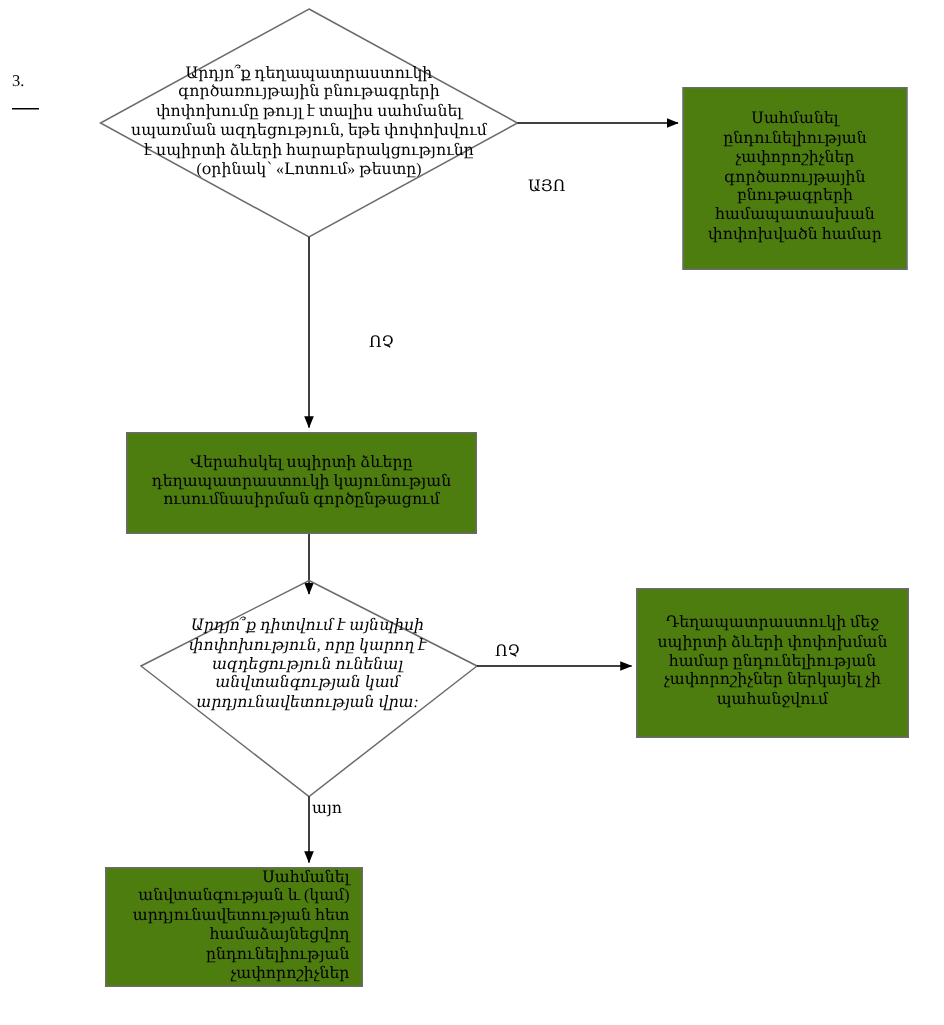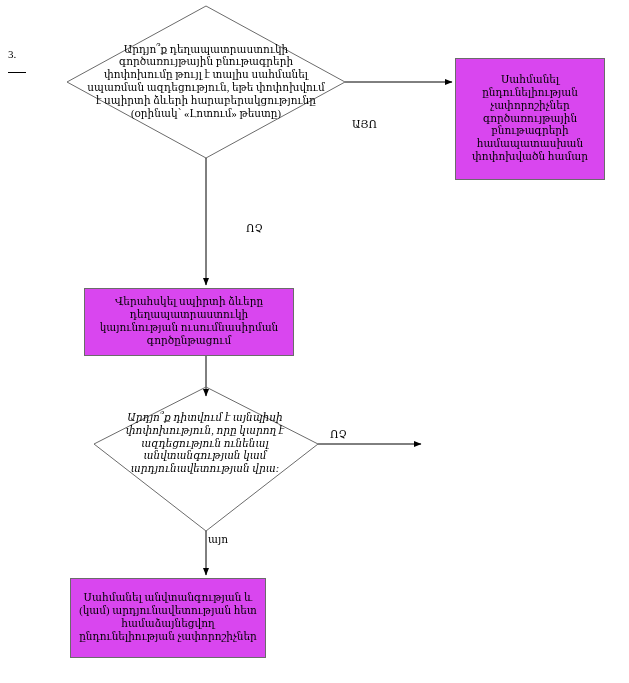--- a/index.html
+++ b/index.html
@@ -30,21 +30,21 @@
     position: absolute;
     box-sizing: border-box;
     display: flex;
     align-items: center;
     justify-content: center;
     text-align: center;
     line-height: 1.22;
   }
   .box {
     border: 1px solid #6b6b6b;
-    background: #d946ef;
+    background: #4d7c0f;
     padding: 6px 8px;
   }
   .diamond-text {
     background: transparent;
     border: none;
     padding: 0 4px;
   }
   .edge-label {
     position: absolute;
     background: transparent;
@@ -68,30 +68,31 @@
     left: 110px; top: 398px; width: 190px; height: 92px;
     font-size: 10.5px;
     font-style: italic;
   }
 
   #box-yes-1 {
     left: 455px; top: 58px; width: 150px; height: 122px;
     font-size: 10.5px;
   }
   #box-verify {
-    left: 84px; top: 288px; width: 210px; height: 68px;
+    left: 84px; top: 288px; width: 234px; height: 68px;
     font-size: 10.5px;
   }
   #box-no-2 {
     left: 424px; top: 392px; width: 182px; height: 100px;
     font-size: 10.5px;
   }
   #box-final {
-    left: 70px; top: 578px; width: 196px; height: 80px;
+    left: 70px; top: 578px; width: 172px; height: 80px;
     font-size: 10.5px;
+    text-align: right;
   }
 
   #label-yes-1 { left: 352px; top: 118px; width: 36px; font-size: 10.5px; }
   #label-no-1  { left: 246px; top: 222px; width: 30px; font-size: 10.5px; }
   #label-no-2  { left: 330px; top: 428px; width: 30px; font-size: 10.5px; }
   #label-yes-2 { left: 208px; top: 533px; width: 34px; font-size: 10.5px; }
 </style>
 </head>
 <body>
 
@@ -127,20 +128,21 @@
   </svg>
 
   <div class="node diamond-text" id="decision-1-text">Արդյո՞ք դեղապատրաստուկի գործառույթային բնութագրերի փոփոխումը թույլ է տալիս սահմանել սպառման ազդեցություն, եթե փոփոխվում է սպիրտի ձևերի հարաբերակցությունը (օրինակ՝ «Լոտում» թեստը)</div>
 
   <div class="node box" id="box-yes-1">Սահմանել ընդունելիության չափորոշիչներ գործառույթային բնութագրերի համապատասխան փոփոխվածն համար</div>
 
   <div class="node box" id="box-verify">Վերահսկել սպիրտի ձևերը դեղապատրաստուկի կայունության ուսումնասիրման գործընթացում</div>
 
   <div class="node diamond-text" id="decision-2-text">Արդյո՞ք դիտվում է այնպիսի փոփոխություն, որը կարող է ազդեցություն ունենալ անվտանգության կամ արդյունավետության վրա:</div>
 
+  <div class="node box" id="box-no-2">Դեղապատրաստուկի մեջ սպիրտի ձևերի փոփոխման համար ընդունելիության չափորոշիչներ ներկայել չի պահանջվում</div>
 
   <div class="node box" id="box-final">Սահմանել անվտանգության և (կամ) արդյունավետության հետ համաձայնեցվող ընդունելիության չափորոշիչներ</div>
 
   <div class="edge-label" id="label-yes-1">ԱՅՈ</div>
 
   <div class="edge-label" id="label-no-1">ՈՉ</div>
 
   <div class="edge-label" id="label-no-2">ՈՉ</div>
 
   <div class="edge-label" id="label-yes-2">այո</div>

